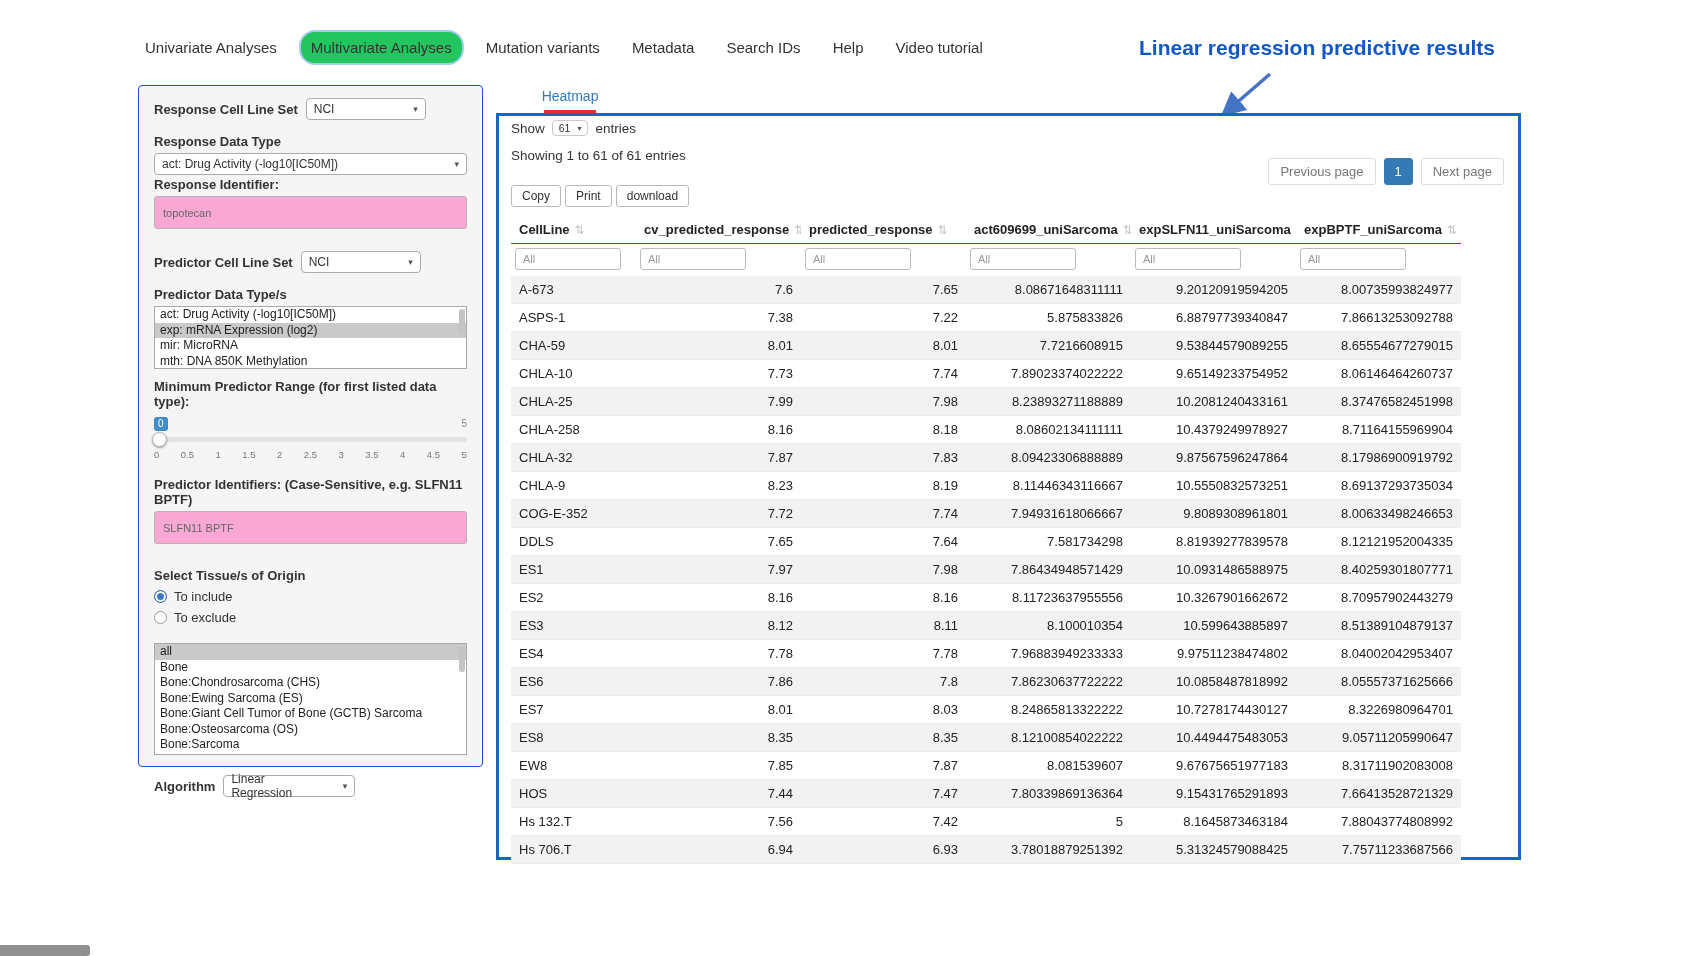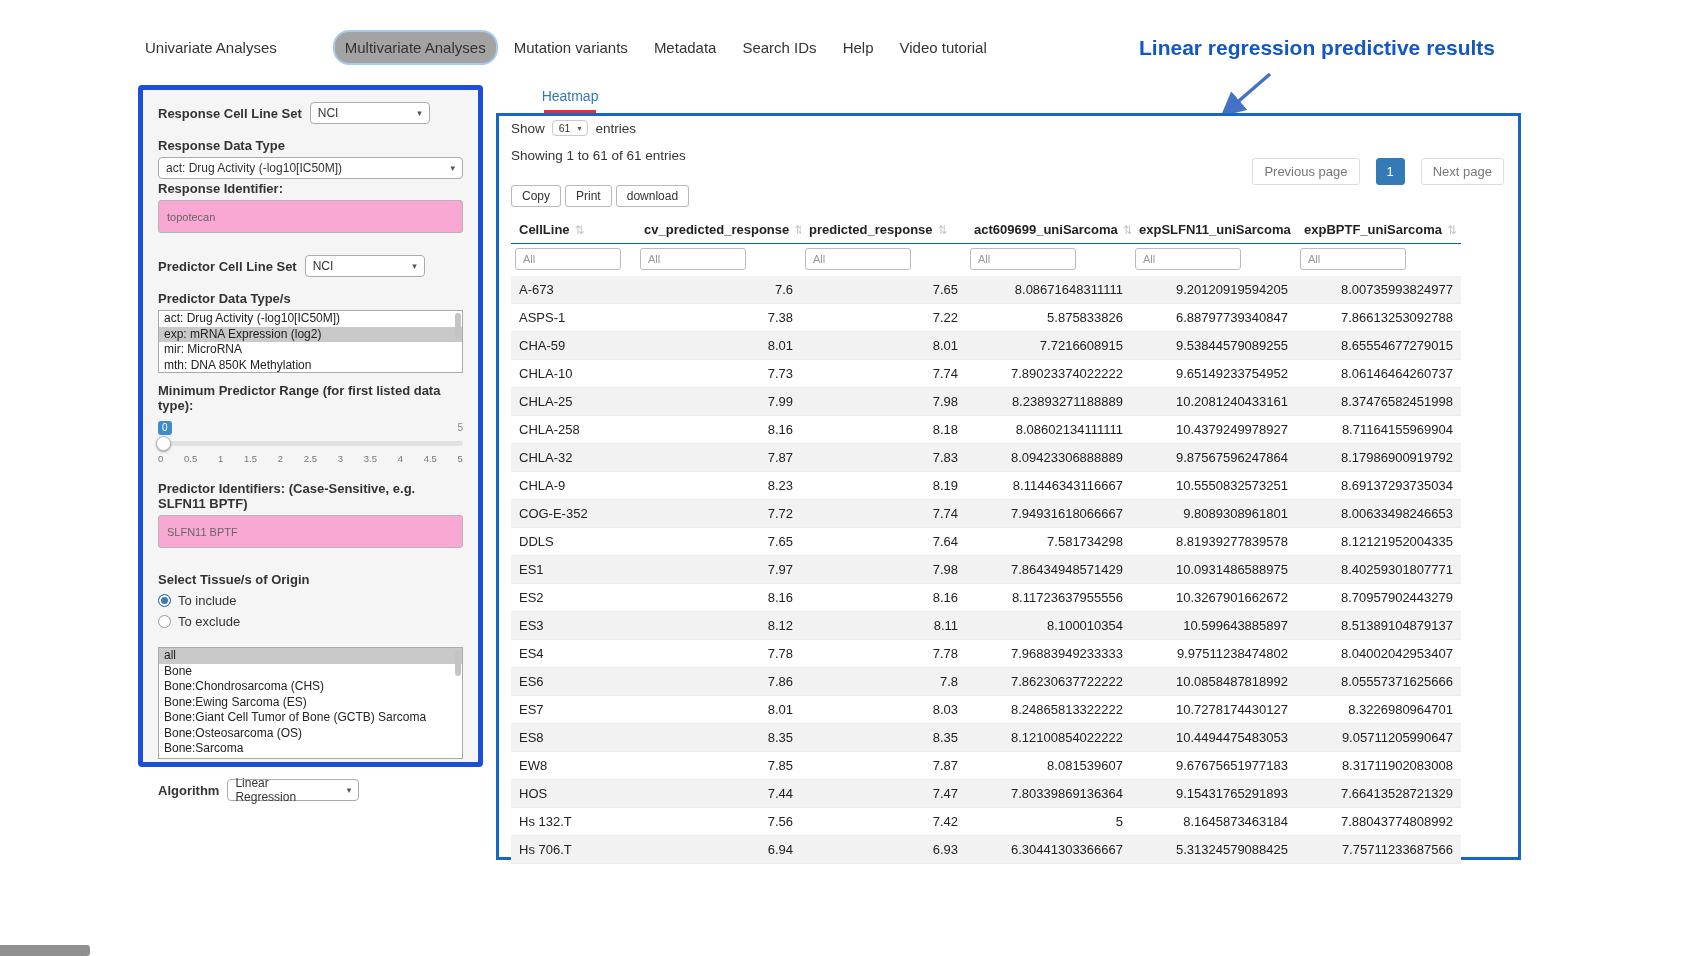--- a/index.html
+++ b/index.html
@@ -1,32 +1,32 @@
 <!DOCTYPE html>
 <html style="--accent-blue: #337ab7; --annotation-blue: #1257c4; --panel-border-blue: #1666c5; --highlight-red: #e53030; --arrow-blue: #4472c4; --nav-active-border: #a6cbf0;"><head>
 <meta charset="utf-8">
 <style>
   * { margin:0; padding:0; box-sizing:border-box; }
   html,body { width:1700px; height:956px; background:#fff; overflow:hidden;
     font-family:"Liberation Sans","DejaVu Sans",sans-serif; color:#333; }
   .page { position:relative; width:1700px; height:956px; background:#fff; }
 
   
-  .topnav { position:absolute; left:135px; top:30px; display:flex; align-items:center; gap:6px; font-size:15px; color:#333; }
+  .topnav { position:absolute; left:135px; top:30px; display:flex; align-items:center; gap:12px; font-size:15px; color:#333; }
   .nav-item { padding:7px 10px; cursor:pointer; white-space:nowrap; }
-  .nav-item.active { border:2px solid var(--nav-active-border); border-radius:16px; background:#a3a3a3;margin-left:40px; }
+  .nav-item.active { border:2px solid var(--nav-active-border); border-radius:16px; background:#22c55e; }
 
   
   .annot-title { position:absolute; left:1000px; top:36px; width:495px; text-align:right;
     font-size:21px; font-weight:bold; color:var(--annotation-blue); }
   .annot-arrow { position:absolute; left:1208px; top:70px; }
 
   
   .sidebar { position:absolute; left:138px; top:85px; width:345px; height:682px;
-    background:#f5f5f5; border:5px solid #1d4ed8; border-radius:4px; padding:12px 15px; font-size:13px; }
+    background:#f5f5f5; border:1px solid #1d4ed8; border-radius:4px; padding:12px 15px; font-size:13px; }
   .blab { font-weight:bold; font-size:13px; color:#333; }
   .block { display:block; margin-bottom:4px; }
   .row.inline { display:flex; align-items:center; gap:8px; }
   .mb14 { margin-bottom:14px; } .mt10 { margin-top:10px; } .mt14 { margin-top:14px; }
   .mt18 { margin-top:18px; } .mt20 { margin-top:20px; } .mt22 { margin-top:22px; } .mt24 { margin-top:24px; }
 
   .sel { display:inline-flex; align-items:center; justify-content:space-between;
     border:1px solid #ababab; border-radius:4px; background:#fff; height:22px;
     padding:0 7px; font-size:12px; color:#333; cursor:pointer; }
   .sel .chev { font-size:9px; color:#555; margin-left:8px; }
@@ -63,21 +63,21 @@
   .tab.highlighted { border:3px solid var(--highlight-red); padding:3px 8px; margin:0 3px; }
 
   
   .panel { position:absolute; left:496px; top:113px; width:1025px; height:747px;
     border:3px solid var(--panel-border-blue); background:#fff; padding:4px 12px; }
   .show-row { display:flex; align-items:center; gap:7px; font-size:13.5px; margin-top:0; }
   .mini-select { display:inline-flex; align-items:center; gap:7px; border:1px solid #c9c9c9;
     border-radius:4px; padding:1px 6px; font-size:10.5px; color:#333; cursor:pointer; }
   .mini-select .chev { font-size:8px; color:#555; }
   .showing-row { font-size:13.5px; margin-top:12px; }
-  .pagination { position:absolute; right:14px; top:42px; display:flex; gap:16px; align-items:center; }
+  .pagination { position:absolute; right:14px; top:42px; display:flex; gap:8px; align-items:center; }
   .page-btn { border:1px solid #ddd; background:#fff; color:#777; font-size:13px;
     padding:5px 11px; border-radius:3px; cursor:pointer; font-family:inherit; }
   .page-btn.current { background:var(--accent-blue); border-color:var(--accent-blue); color:#fff; padding:5px 10px; }
   .btn-row { margin-top:22px; display:flex; gap:4px; }
   .sm-btn { border:1px solid #b9b9b9; background:#fff; color:#333; font-size:12px;
     padding:3px 10px; border-radius:3px; cursor:pointer; font-family:inherit; }
 
   table.data { margin-top:9px; width:950px; border-collapse:collapse; font-size:13px; color:#222; table-layout:fixed; }
   table.data th { text-align:left; font-weight:bold; padding:6px 8px; white-space:nowrap;
     overflow:hidden; border-bottom:1px solid #0369a1; cursor:pointer; }
@@ -425,21 +425,21 @@
             <td class="cell-num">7.56</td>
             <td class="cell-num">7.42</td>
             <td class="cell-num">5</td>
             <td class="cell-num">8.1645873463184</td>
             <td class="cell-num">7.88043774808992</td>
           </tr>
           <tr>
             <td class="cell-name">Hs 706.T</td>
             <td class="cell-num">6.94</td>
             <td class="cell-num">6.93</td>
-            <td class="cell-num">6.30441303366667</td>
+            <td class="cell-num">3.78018879251392</td>
             <td class="cell-num">5.31324579088425</td>
             <td class="cell-num">7.75711233687566</td>
           </tr>
         </tbody>
     </table>
 
   </section>
 
   <div class="bottom-artifact"></div>
 

